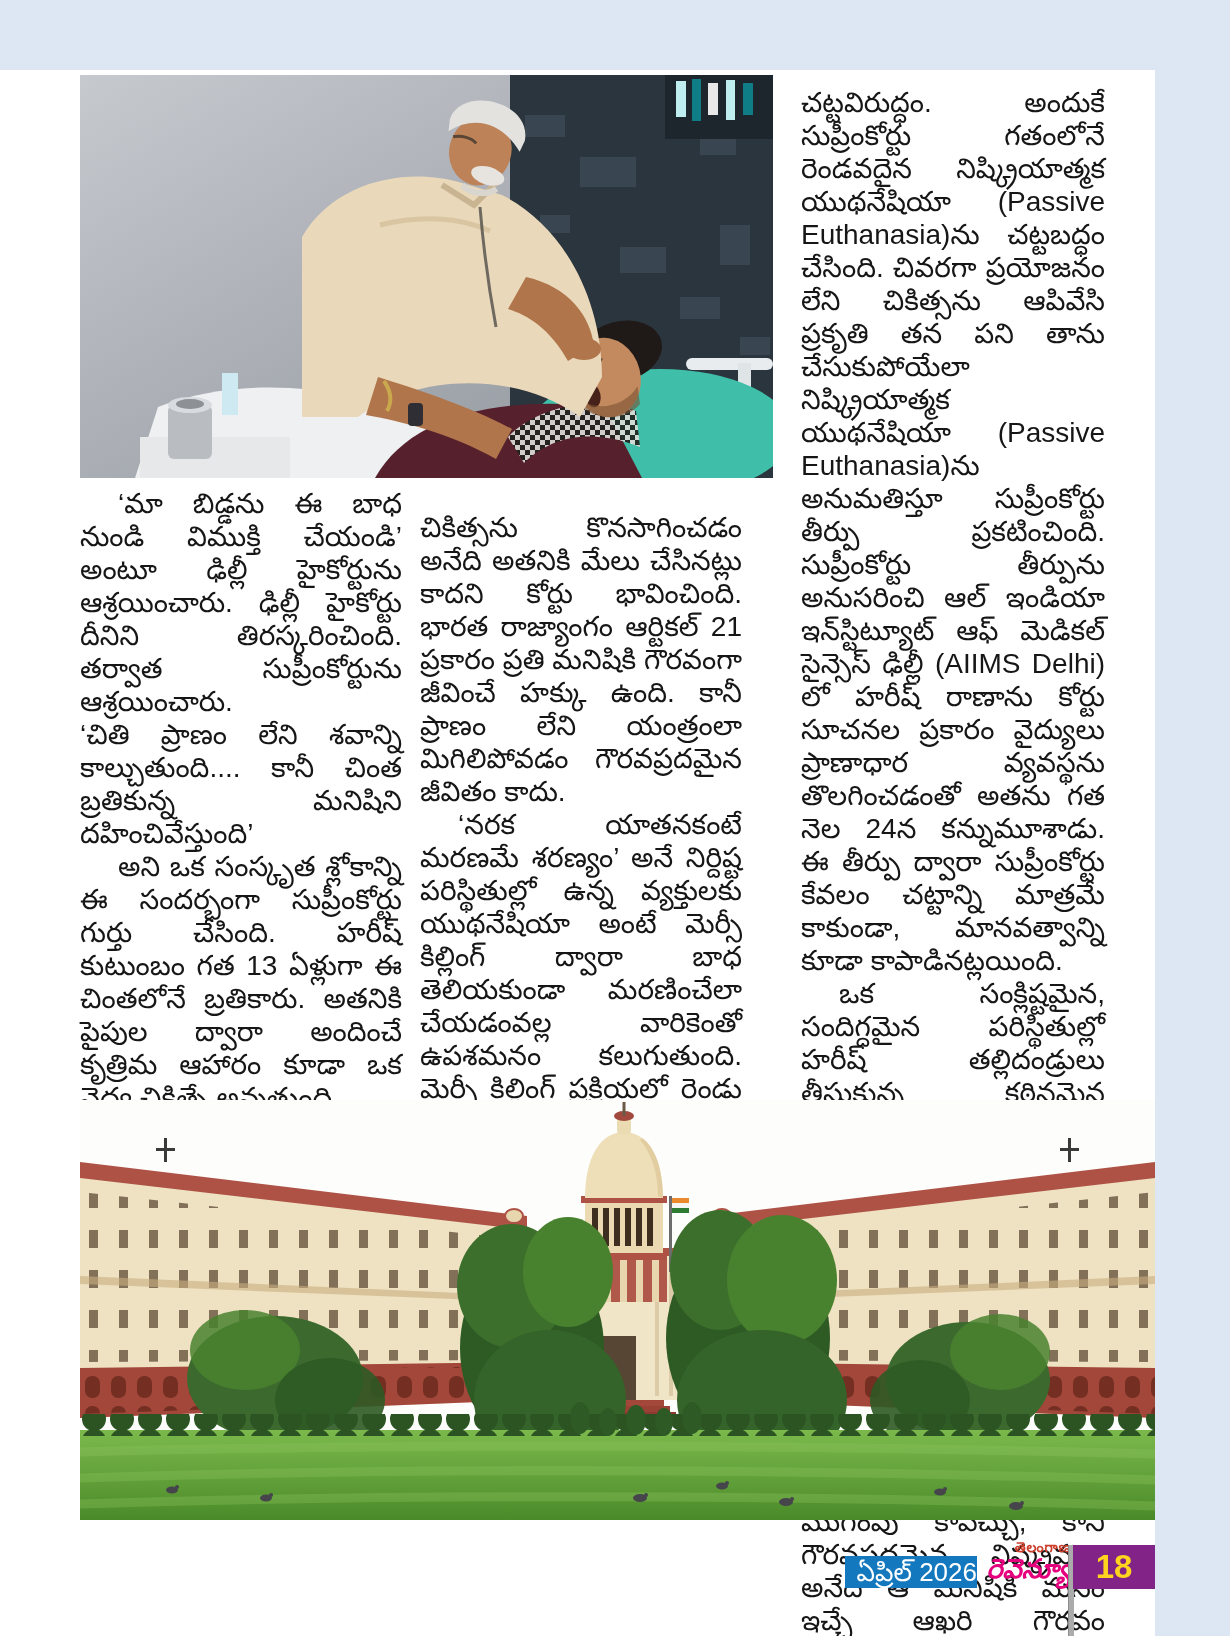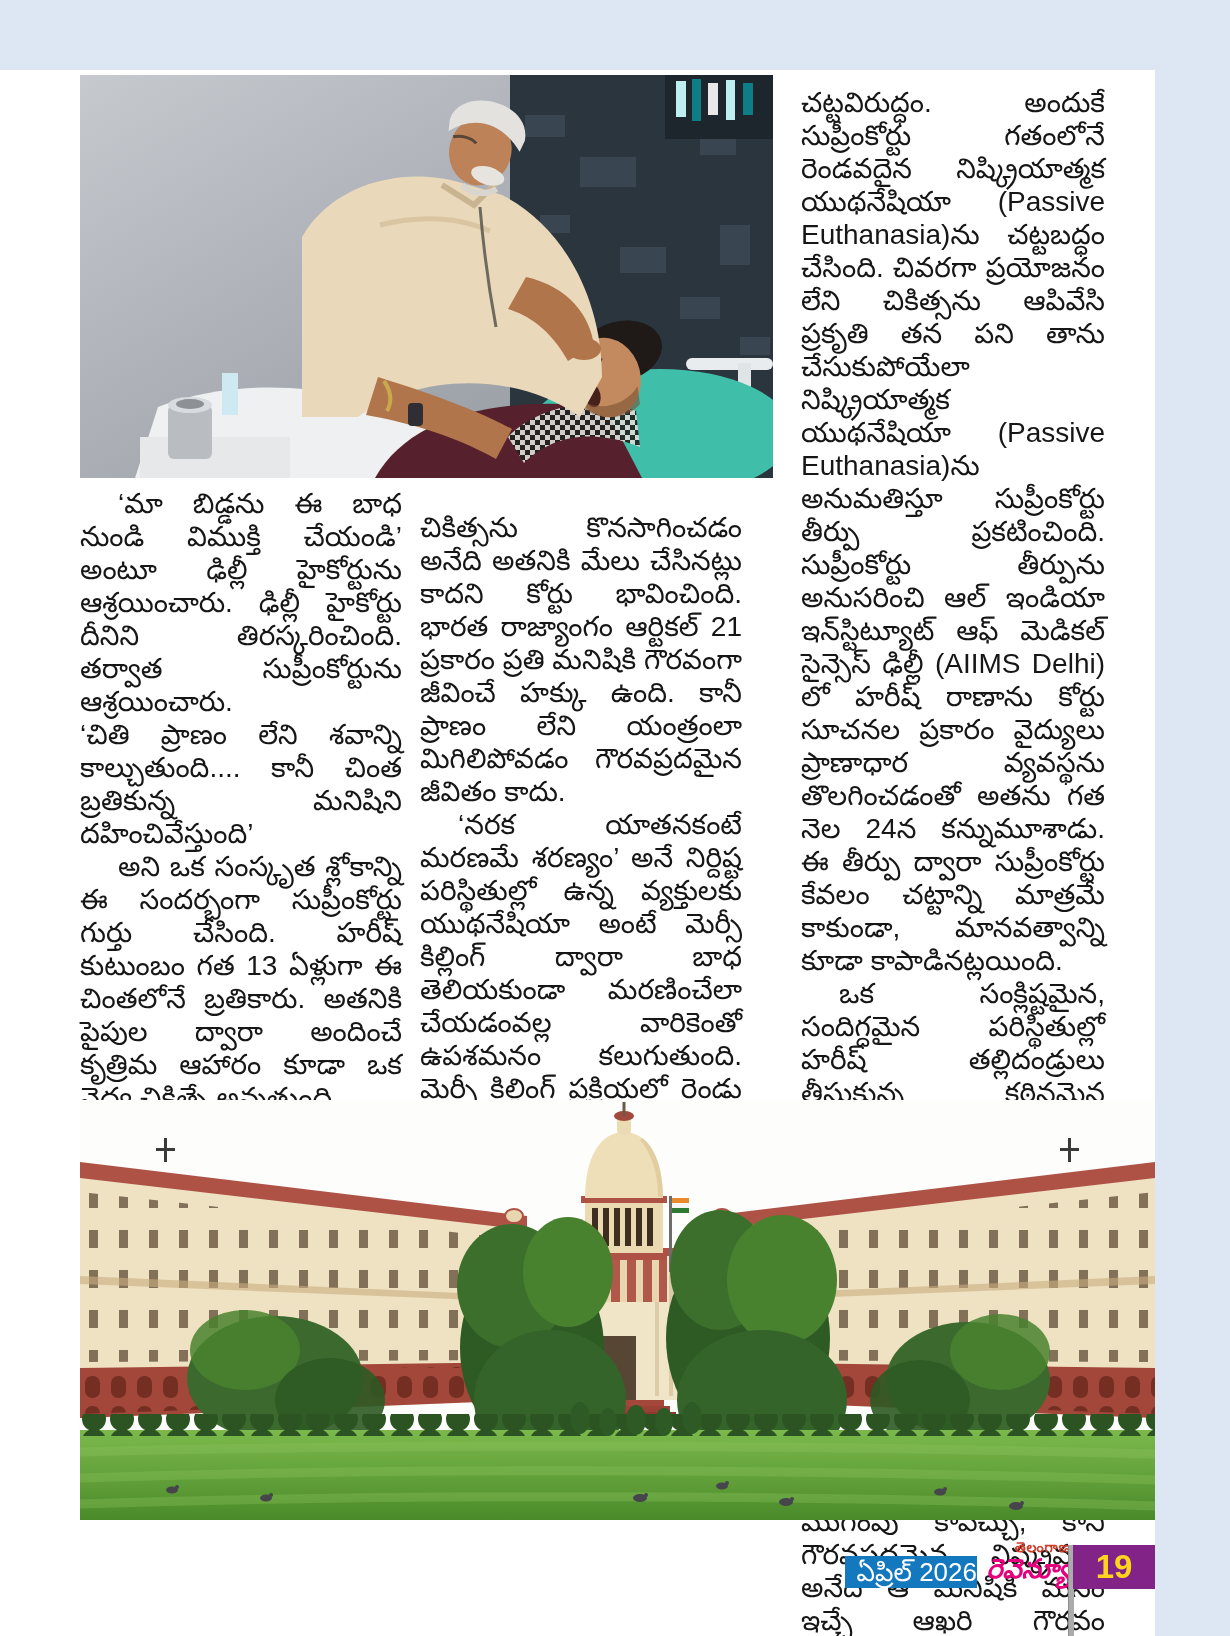--- a/index.html
+++ b/index.html
@@ -288,15 +288,15 @@
       </g>
     </svg>
   </div>
 
   <div class="date-badge">ఏప్రిల్ 2026</div>
   <div class="mag-logo">
     <span class="l1">తెలంగాణ</span>
     <span class="l2">రెవెన్యూ</span>
   </div>
   <div class="pole"></div>
-  <div class="page-badge">19</div>
+  <div class="page-badge">18</div>
 
 </div>
 
 </body></html>

